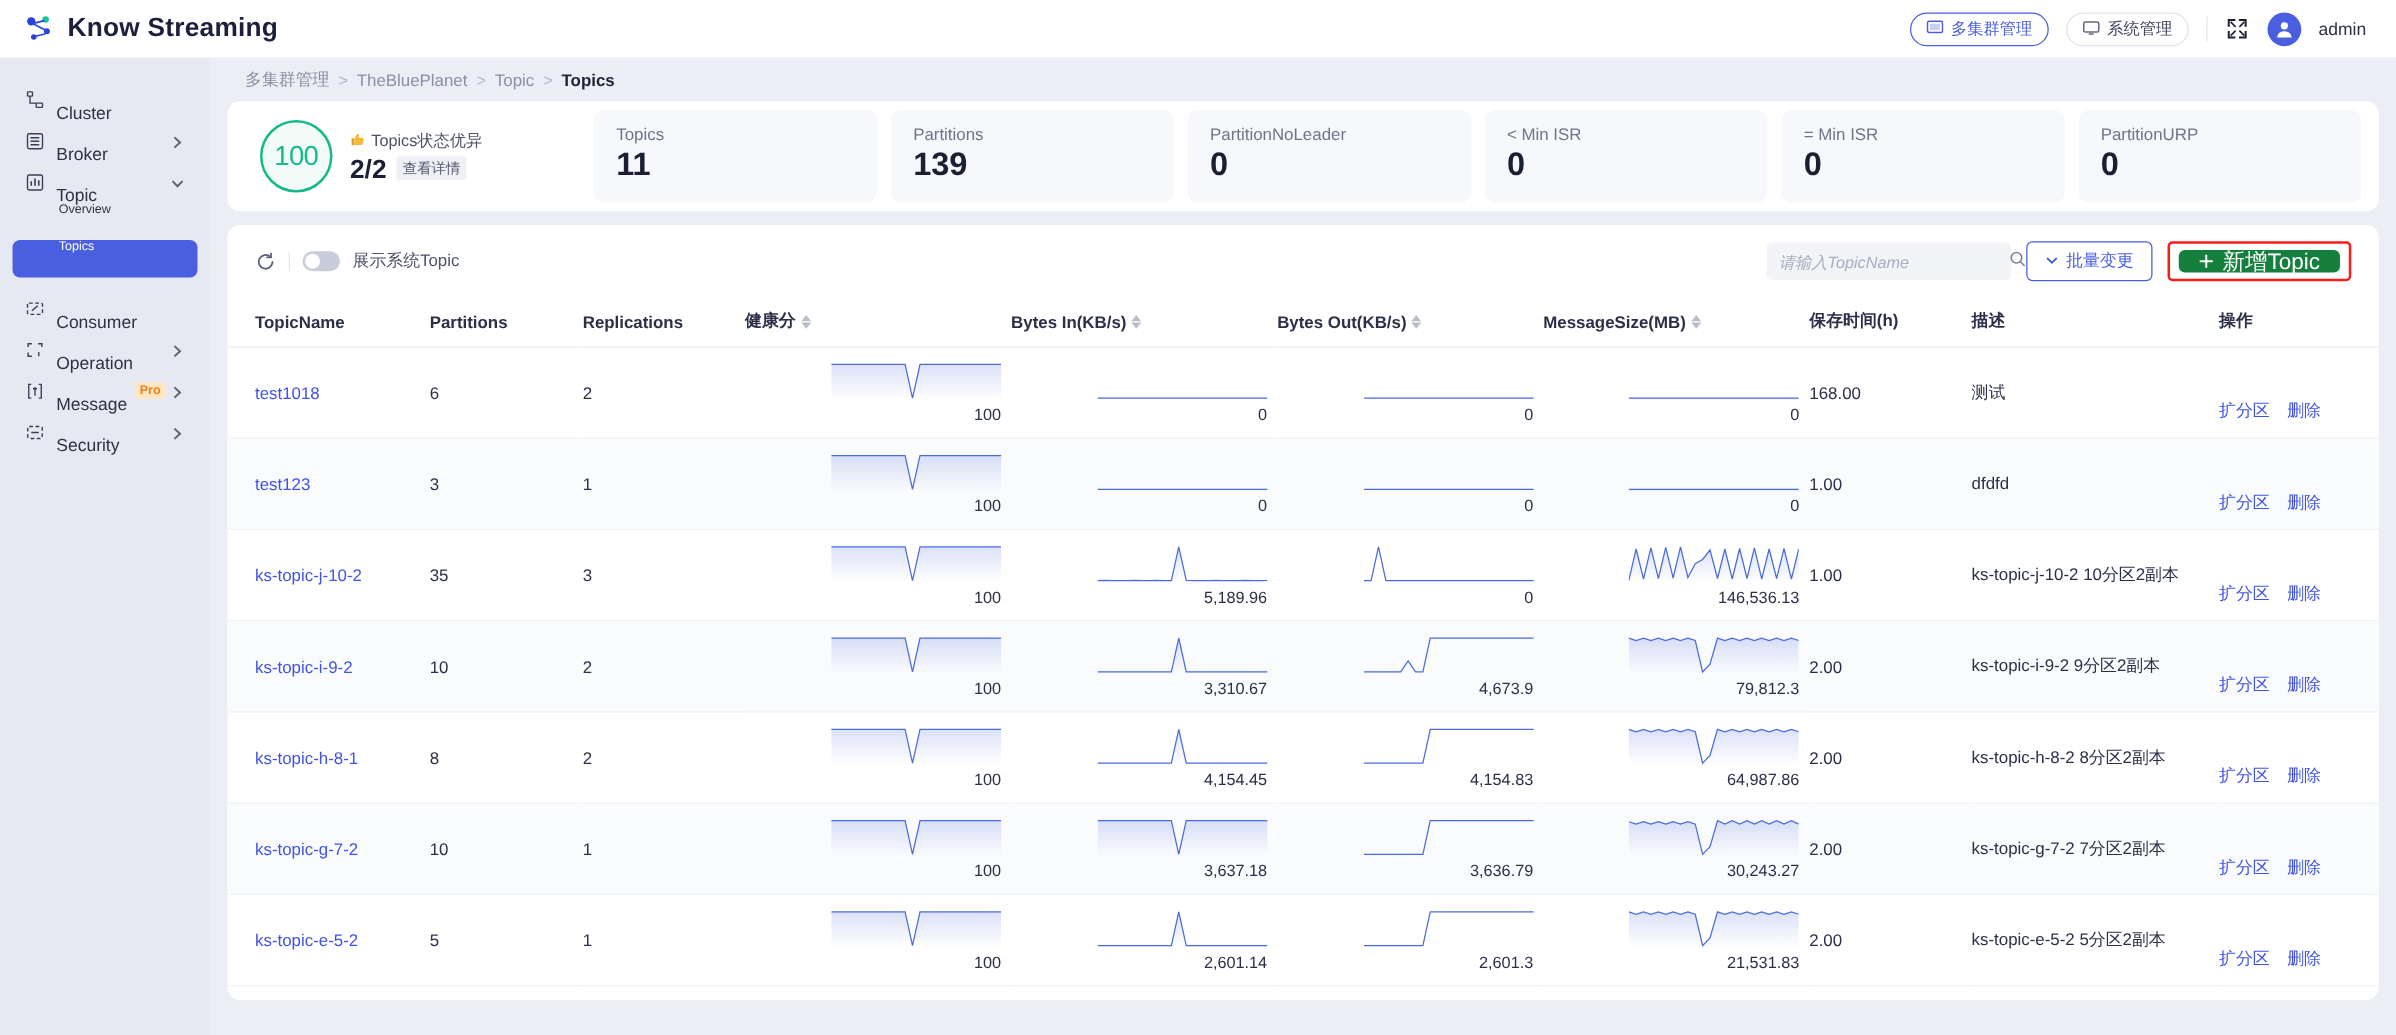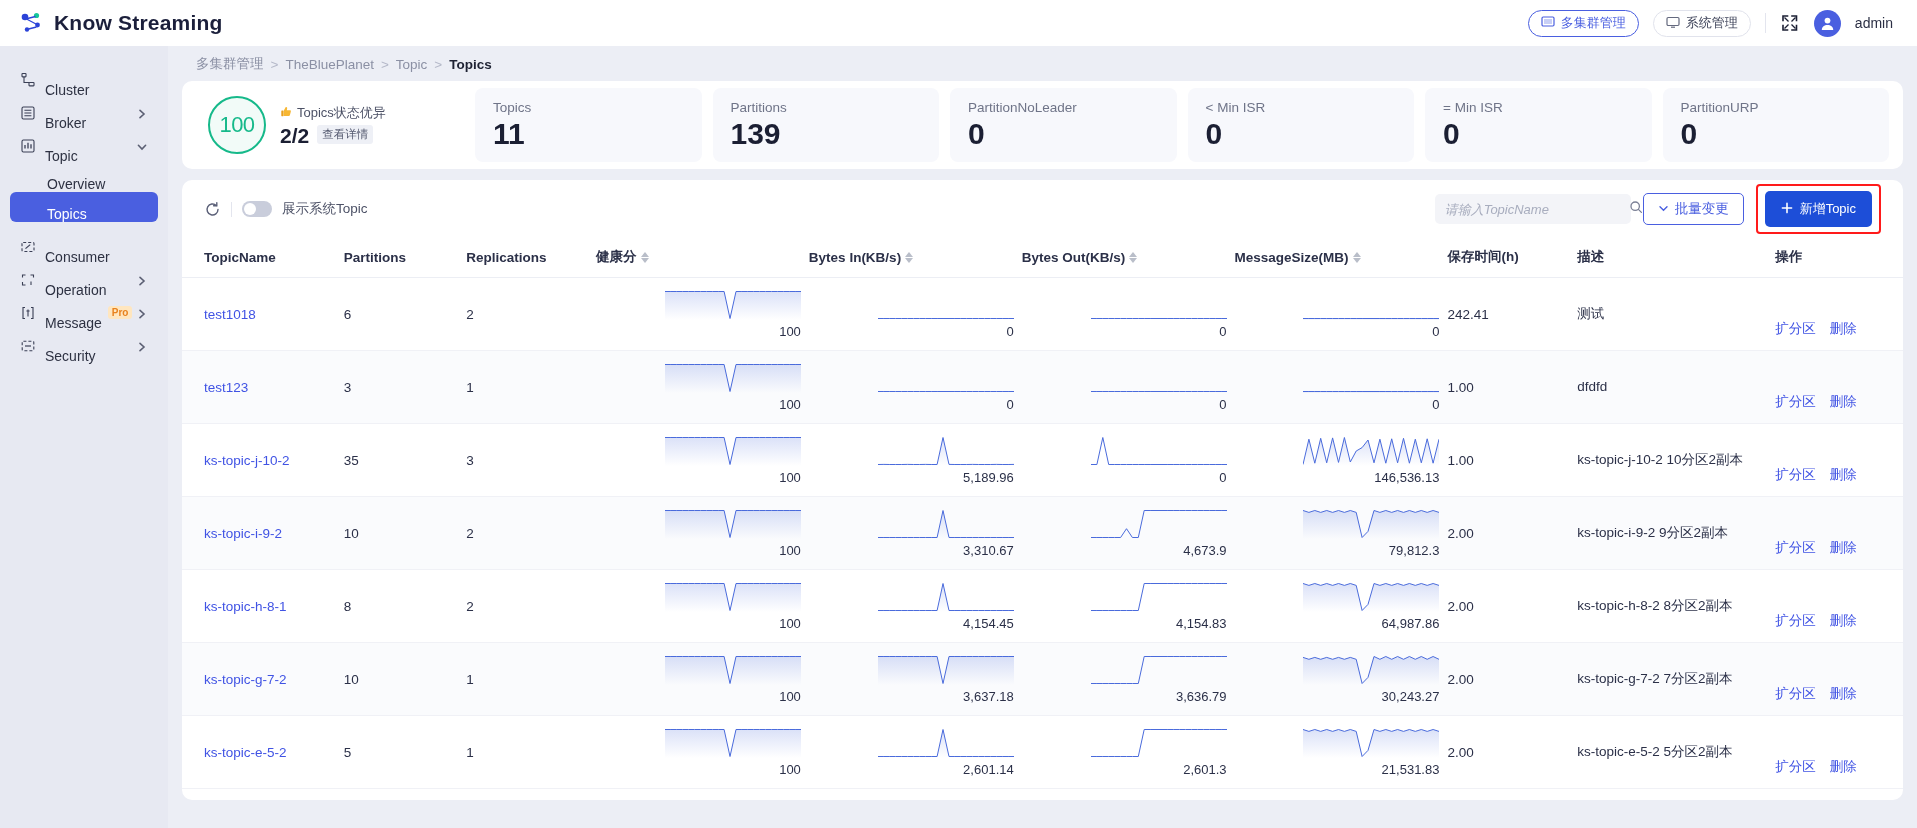--- a/index.html
+++ b/index.html
@@ -52,22 +52,22 @@
     height: 33px; margin: 0 10px; padding: 0 10px;
     border-radius: 6px; cursor: pointer;
     font-size: 14px; color: #2d3142;
     margin-bottom: 0;
   }
   .nav-item .ico { width: 16px; height: 16px; margin-right: 9px; flex: 0 0 16px; }
   .nav-item .lbl { flex: 1; white-space: nowrap; margin-top: 20px; }
   .nav-item .chev { width: 12px; height: 12px; opacity: .8; }
   .nav-sub {
     height: 30px; margin: 0 10px; padding-left: 37px;
-    display: flex; align-items: flex-end; border-radius: 6px;
-    font-size: 14px; color: #2d3142; cursor: pointer;
+    display: flex; align-items: flex-start; border-radius: 6px;
+    font-size: 10px; color: #2d3142; cursor: pointer;
   }
   .nav-sub.active { background: #4a5fe0; color: #fff; }
   .pro-badge {
     background: #ffe6bf; color: #e8821e; font-size: 10px;
     border-radius: 3px; padding: 1px 4px; margin-left: 6px;
     font-weight: bold;
   }
   .nav-spacer { height: 7px; }
 
   
@@ -104,21 +104,21 @@
   .h-link {
     font-size: 11.5px; color: #555a70; background: #eef0f6;
     border-radius: 3px; padding: 2px 5px; cursor: pointer; margin-bottom: 2px;
   }
   .metrics { display: flex; flex: 1; gap: 11px; }
   .metric {
     flex: 1; background: #f7f8fc; border-radius: 8px;
     height: 74px; padding: 12px 0 0 18px;
   }
   .metric .m-label { font-size: 13.5px; color: #6f7488; margin-bottom: 2px; }
-  .metric .m-value { font-size: 30px; font-weight: bold; color: #1b1f33; line-height: 1.1; }
+  .metric .m-value { font-size: 26px; font-weight: bold; color: #1b1f33; line-height: 1.1; }
 
   
   .panel {
     background: #fff; border-radius: 10px; margin-top: 11px;
     height: 620px; overflow: hidden; position: relative;
   }
   .toolbar {
     height: 58px; display: flex; align-items: center;
     padding: 0 22px 0 22px; justify-content: space-between;
   }
@@ -143,22 +143,22 @@
     flex: 1; border: none; background: transparent; outline: none;
     font-size: 13px; color: #2b2f44; font-family: inherit; font-style: italic;
   }
   .search-box input::placeholder { color: #a8adbe; }
   .btn-outline {
     height: 32px; padding: 0 14px; border: 1px solid #4a5fe0;
     border-radius: 5px; color: #4a5fe0; font-size: 13.5px;
     display: flex; align-items: center; gap: 6px; cursor: pointer; background: #fff;
   }
   .btn-primary {
-    height: 36px; padding: 0 16px; background: #1d4ed8; border: none;
-    border-radius: 5px; color: #fff; font-size: 13px;
+    height: 18px; padding: 0 16px; background: #15803d; border: none;
+    border-radius: 5px; color: #fff; font-size: 18px;
     display: flex; align-items: center; gap: 7px; cursor: pointer;
   }
   .highlight-wrap {
     border: 2px solid #ff1a1a; border-radius: 4px; padding: 5px 7px;
     display: flex; align-items: center;
   }
 
   
   table { width: 100%; border-collapse: collapse; table-layout: fixed; }
   thead th {
@@ -584,21 +584,21 @@
                           <stop offset="0%" stop-color="#4a6bdc" stop-opacity=".20"></stop>
                           <stop offset="100%" stop-color="#4a6bdc" stop-opacity="0"></stop>
                         </linearGradient>
                       </defs>
                       <path d="M0.0 28.5 L5.9 28.5 L11.8 28.5 L17.7 28.5 L23.7 28.5 L29.6 28.5 L35.5 28.5 L41.4 28.5 L47.3 28.5 L53.2 28.5 L59.1 28.5 L65.0 28.5 L71.0 28.5 L76.9 28.5 L82.8 28.5 L88.7 28.5 L94.6 28.5 L100.5 28.5 L106.4 28.5 L112.3 28.5 L118.3 28.5 L124.2 28.5 L130.1 28.5 L136.0 28.5 L136 30 L0 30 Z" fill="url(#g2)"></path>
                       <path d="M0.0 28.5 L5.9 28.5 L11.8 28.5 L17.7 28.5 L23.7 28.5 L29.6 28.5 L35.5 28.5 L41.4 28.5 L47.3 28.5 L53.2 28.5 L59.1 28.5 L65.0 28.5 L71.0 28.5 L76.9 28.5 L82.8 28.5 L88.7 28.5 L94.6 28.5 L100.5 28.5 L106.4 28.5 L112.3 28.5 L118.3 28.5 L124.2 28.5 L130.1 28.5 L136.0 28.5" fill="none" stroke="#4a6bdc" stroke-width="1"></path>
                     </svg></span>
                   <span class="spark-val">0</span>
                 </div>
               </td>
-              <td>242.41</td>
+              <td>168.00</td>
               <td class="desc">测试</td>
               <td>
                 <div class="ops">
                   <span>扩分区</span>
                   <span>删除</span>
                 </div>
               </td>
             </tr>
             <tr>
               <td class="pad-l"><span class="link">test123</span></td>

